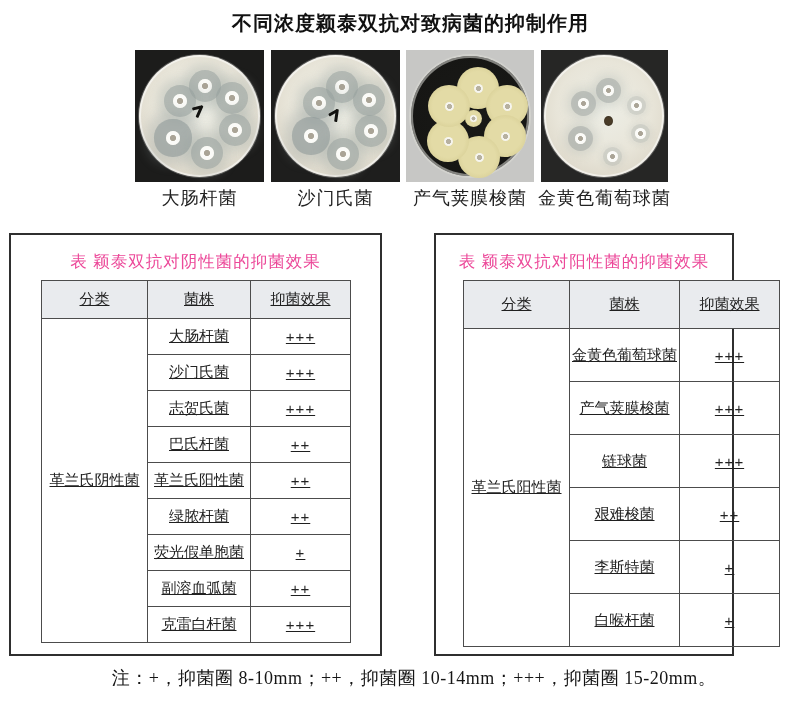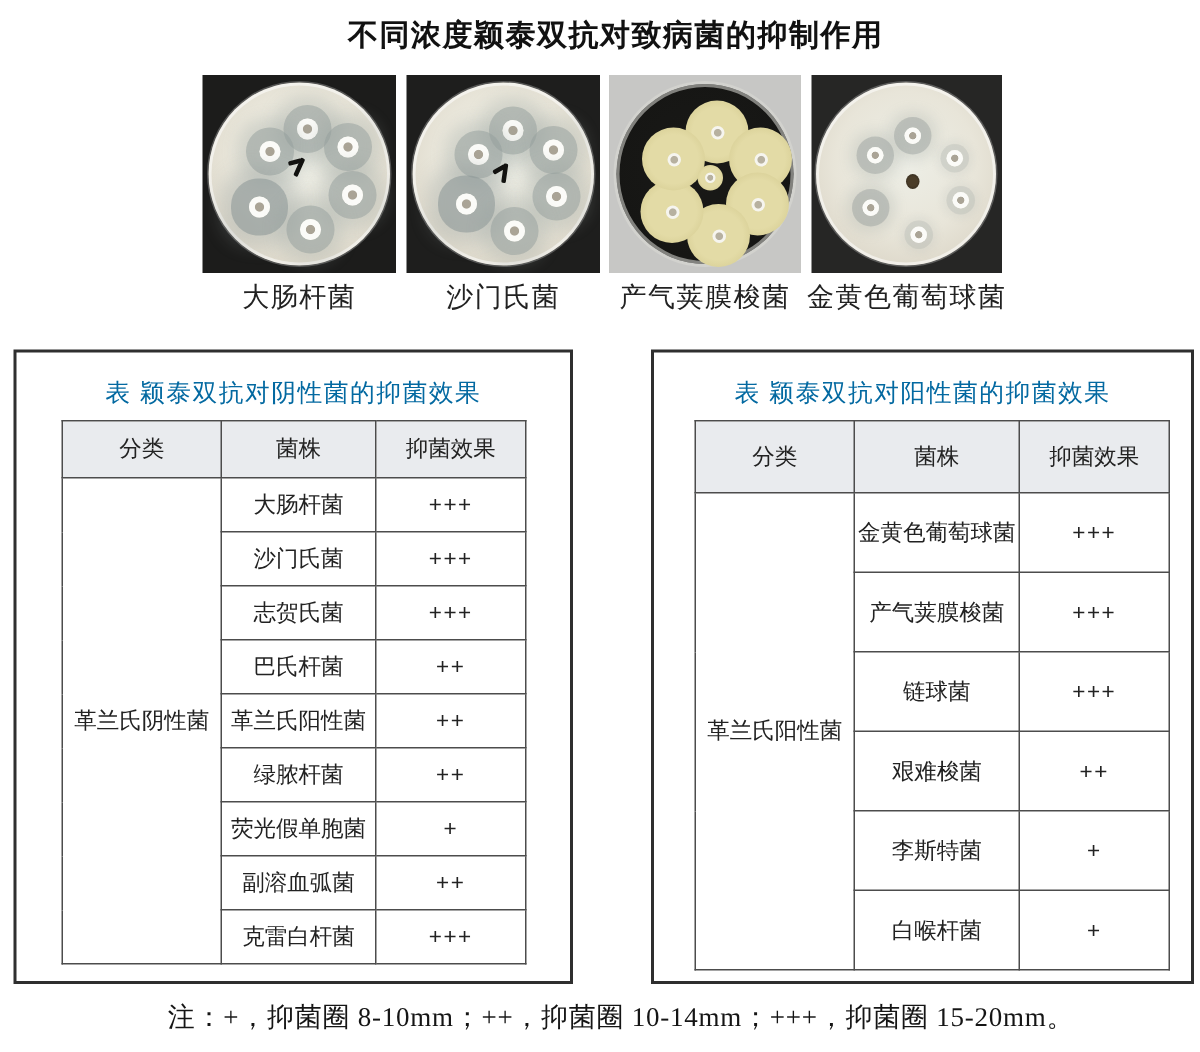--- a/index.html
+++ b/index.html
@@ -53,25 +53,25 @@
   .photo-label { position:absolute; top:186px; height:24px; line-height:24px; text-align:center;
     font-size:18px; color:#222; letter-spacing:1px; }
   .pl-1 { left:135px; width:129px; }
   .pl-2 { left:271px; width:129px; }
   .pl-3 { left:402px; width:136px; }
   .pl-4 { left:535px; width:139px; }
 
   
   .table-box { position:absolute; top:233px; height:423px; border:2px solid #2f2f2f; background:#fff; }
   .table-box.left  { left:9px;  width:373px; }
-  .table-box.right { left:434px; width:362px; }
+  .table-box.right { left:434px; width:300px; }
   .box-title { position:absolute; top:16px; left:0; width:100%; text-align:center;
-    font-size:16.5px; color:#0369a1; letter-spacing:1px; }
-
-  table.grid { position:absolute; border-collapse:collapse; table-layout:fixed; }
+    font-size:16.5px; color:#ec4899; letter-spacing:1px; }
+
+  table.grid { position:absolute; border-collapse:collapse; table-layout:fixed;text-decoration:underline; }
   .table-box.left  table.grid { left:30px; top:45px; width:309px; }
   .table-box.right table.grid { left:27px; top:45px; width:316px; }
   table.grid th, table.grid td { border:1.5px solid #4c4c4c; text-align:center; vertical-align:middle;
     font-size:15px; color:#222; font-weight:normal; padding:0 1px; overflow:hidden; }
   table.grid th { background:#e9ebee; }
   .table-box.left  table.grid th { height:38px; }
   .table-box.left  table.grid td { height:36px; }
   .table-box.right table.grid th { height:48px; }
   .table-box.right table.grid td { height:53px; }
   td.effect { font-size:13px; letter-spacing:1px; color:#333; }

